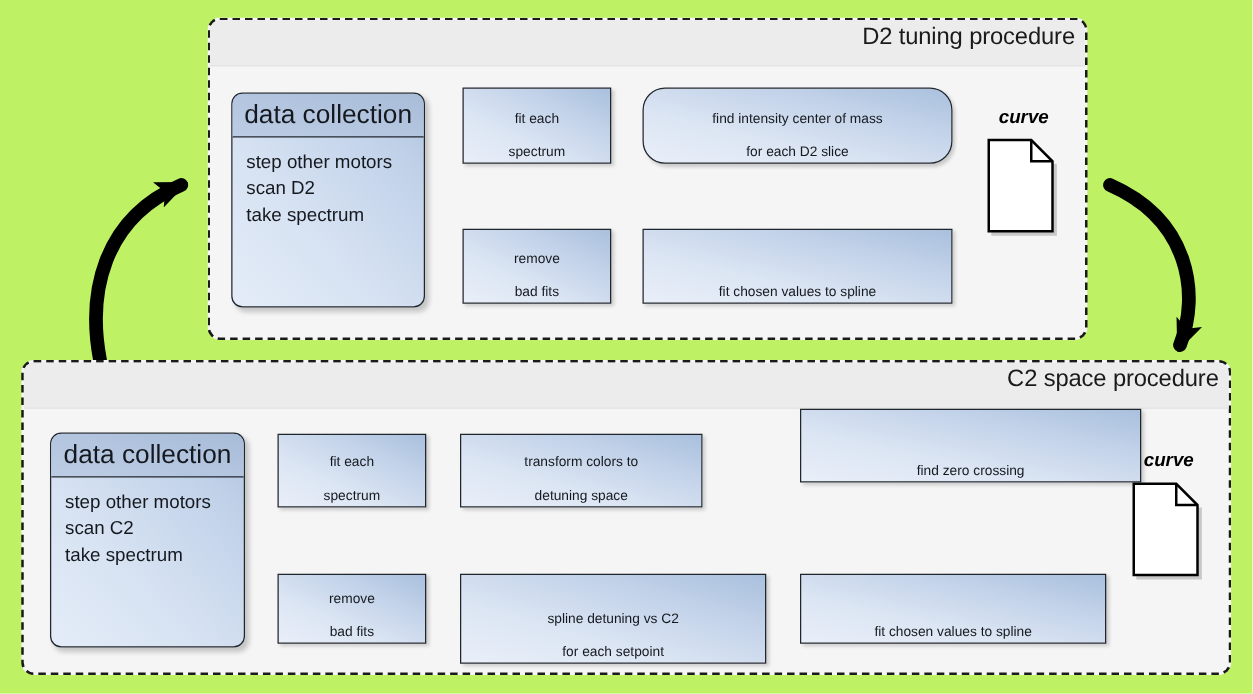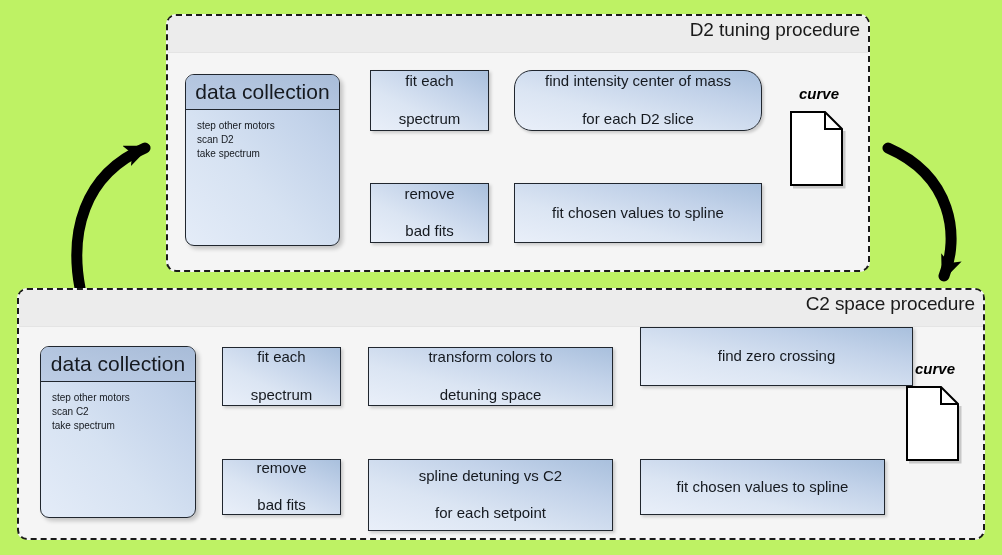--- a/index.html
+++ b/index.html
@@ -29,23 +29,23 @@
     font-size:19px;color:#1a1a1a;white-space:nowrap;
     letter-spacing:-0.1px;
   }
 
   
   .node{
     position:absolute;
     box-sizing:border-box;
     border:1px solid #20262e;
     background:linear-gradient(to top right,#e9eff9 0%,#dbe5f3 35%,#c2d2e9 70%,#a9c0dd 100%);
-    display:flex;align-items:center;justify-content:center;
+    display:flex;align-items:flex-end;justify-content:center;
     text-align:center;
-    font-size:15px;color:#15191f;
+    font-size:11px;color:#15191f;
     line-height:1.25;
     box-shadow:2px 2px 3px rgba(0,0,0,0.18);
   }
   .node span{display:block;padding:0 4px;}
 
   
   .dc{
     position:absolute;box-sizing:border-box;
     border:1px solid #20262e;border-radius:9px;
     background:linear-gradient(to top right,#e4ecf8 0%,#d6e2f2 40%,#c3d3ea 75%,#b2c6e0 100%);
@@ -54,21 +54,21 @@
   }
   .dc-head{
     height:34px;
     background:linear-gradient(to top right,#bccce4 0%,#b3c5df 50%,#a8bcd8 100%);
     border-bottom:1px solid #20262e;
     display:flex;align-items:center;justify-content:center;
     font-size:21px;color:#15191f;
   }
   .dc-body{
     padding:9px 0 0 11px;
-    font-size:10px;color:#15191f;line-height:1.42;
+    font-size:15px;color:#15191f;line-height:1.42;
   }
   .dc-body div{white-space:nowrap;}
 
   
   .curve-wrap{position:absolute;}
   .curve-label{
     position:absolute;left:0;top:0;width:100%;
     text-align:center;font-size:15px;font-weight:bold;color:#000;
     white-space:nowrap;
     font-style:italic;
@@ -208,21 +208,21 @@
     </span>
   </div>
 
   <div class="node" style="left:222px;top:459px;width:119px;height:56px;">
     <span>
       <span>remove</span><br>
       <span>bad fits</span>
     </span>
   </div>
 
-  <div class="node" style="left:368px;top:347px;width:245px;height:59px;">
+  <div class="node" style="left:368px;top:347px;width:194px;height:59px;">
     <span>
       <span>transform colors to</span><br>
       <span>detuning space</span>
     </span>
   </div>
 
   <div class="node" style="left:368px;top:459px;width:245px;height:72px;">
     <span>
       <span>spline detuning vs C2</span><br>
       <span>for each setpoint</span>

